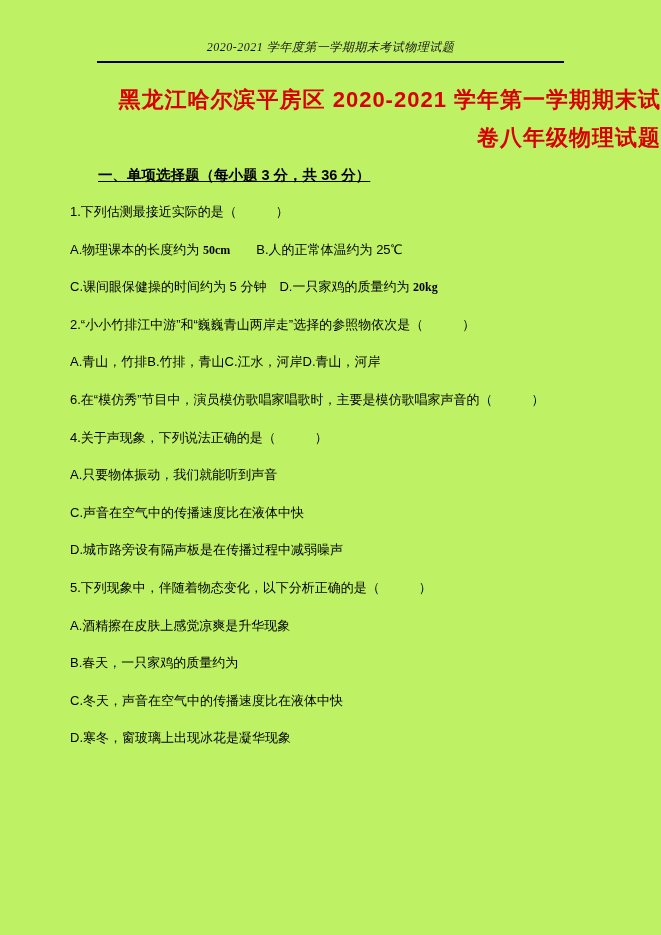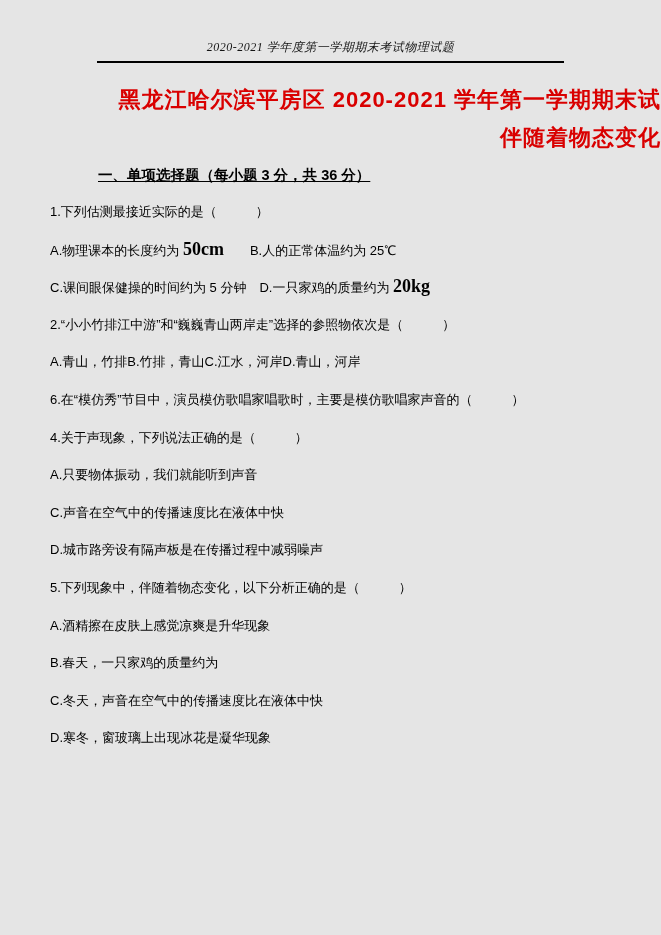--- a/index.html
+++ b/index.html
@@ -46,48 +46,48 @@
   }
   .section-heading {
     margin: 8px 98px 0 98px;
     font-size: 14.5px;
     line-height: 20px;
     font-weight: bold;
     color: #000000;
     text-decoration: underline;
   }
   .exam-lines {
-    margin: 8px 96px 0 50px;
+    margin: 8px 96px 0 70px;
   }
   .exam-lines p.line {
     margin: 0;
     height: 37.6px;
     line-height: 37.6px;
     font-size: 13px;
     color: #000000;
     white-space: nowrap;
   }
   .exam-lines p.line span.b {
     font-weight: bold;
     font-family: "Liberation Serif", serif;
-    font-size: 18px;
+    font-size: 12px;
   }
 </style>
 </head>
 <body>
 
-<div class="page" style="background: #e5e5e5;">
+<div class="page" style="background: #bef264;">
 
   <div class="doc-header">2020-2021 学年度第一学期期末考试物理试题</div>
 
   <div class="header-rule"></div>
 
   <div class="doc-title" style="color: rgb(217, 0, 0);">
     <div>黑龙江哈尔滨平房区 2020-2021 学年第一学期期末试</div>
-    <div>伴随着物态变化</div>
+    <div>卷八年级物理试题</div>
   </div>
 
   <div class="section-heading">一、单项选择题（每小题 3 分，共 36 分）</div>
 
   <div class="exam-lines">
       <p class="line"><span>1.下列估测最接近实际的是（　　　）</span></p>
       <p class="line"><span>A.物理课本的长度约为 </span><span class="b">50cm</span><span>　　B.人的正常体温约为 25℃</span></p>
       <p class="line"><span>C.课间眼保健操的时间约为 5 分钟　D.一只家鸡的质量约为 </span><span class="b">20kg</span></p>
       <p class="line"><span>2.“小小竹排江中游”和“巍巍青山两岸走”选择的参照物依次是（　　　）</span></p>
       <p class="line"><span>A.青山，竹排B.竹排，青山C.江水，河岸D.青山，河岸</span></p>

